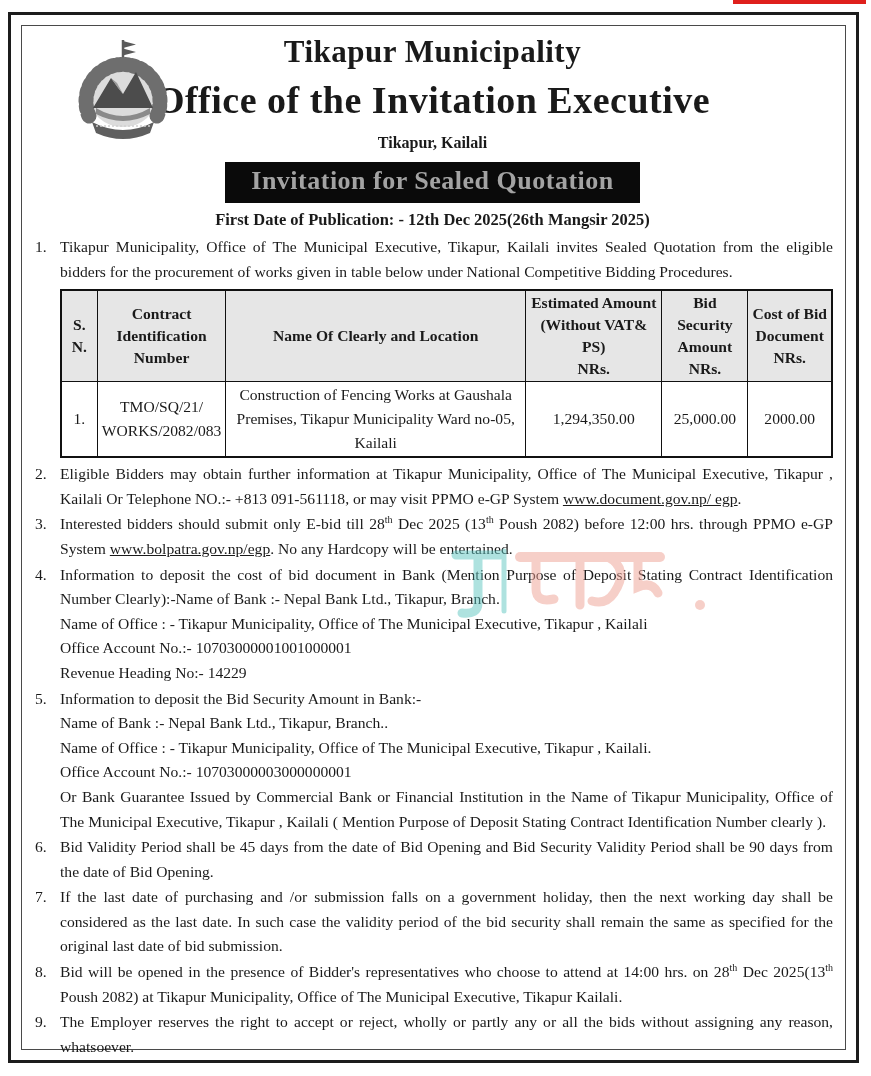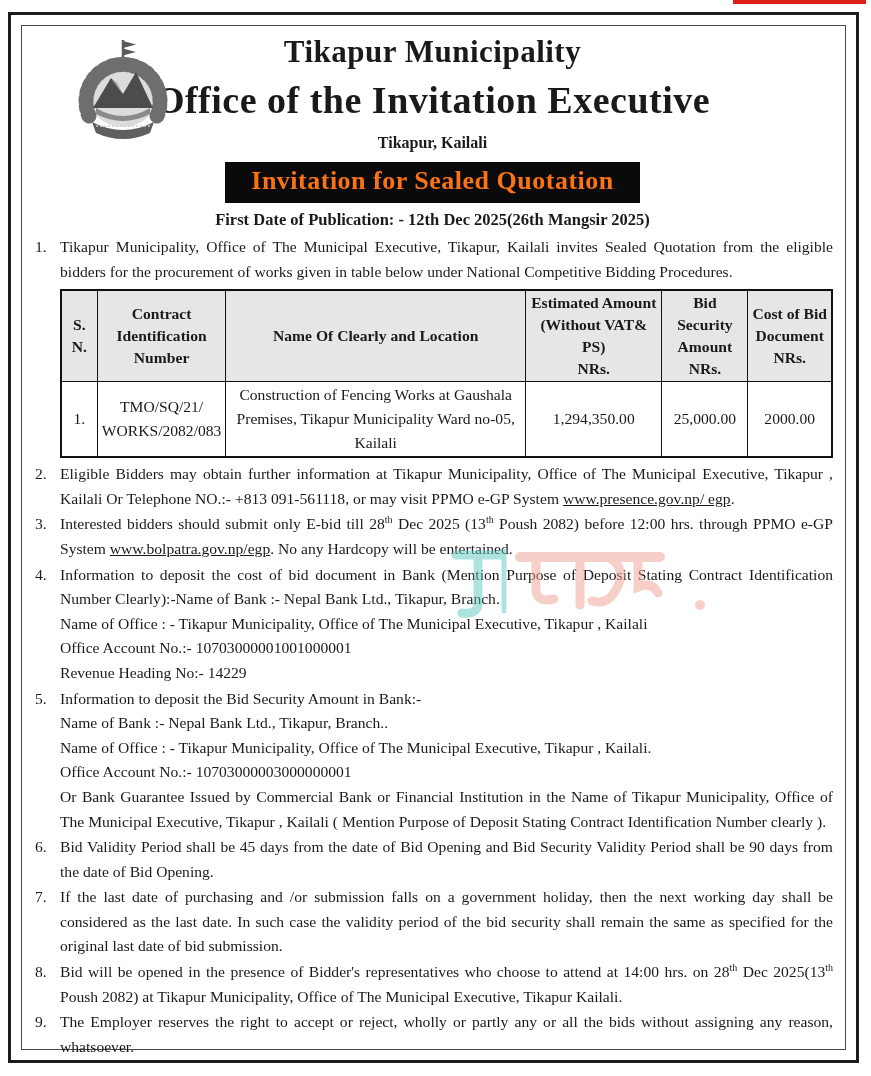--- a/index.html
+++ b/index.html
@@ -16,21 +16,21 @@
     border:1px solid #4a4a4a;width:100%;height:100%;box-sizing:border-box;
     position:relative;padding:6px 12px 0 10px;
   }
   .logo{position:absolute;left:50px;top:8px;width:102px;height:120px;}
   .hdr{text-align:center;}
   .hdr-title1{font-size:31px;font-weight:bold;margin-top:2px;letter-spacing:.5px;}
   .hdr-title2{font-size:38px;font-weight:bold;margin-top:8px;letter-spacing:.5px;}
   .hdr-loc{font-size:16px;font-weight:bold;margin-top:12px;}
   .hdr-prov{font-size:18px;font-weight:bold;margin-top:9px;}
   .banner-wrap{text-align:center;margin-top:10px;}
-  .banner{display:inline-block;background:#0a0a0a;color:#f97316;font-size:26px;
+  .banner{display:inline-block;background:#0a0a0a;color:#a3a3a3;font-size:26px;
     font-weight:bold;padding:4px 26px 7px;letter-spacing:.5px;}
   .pub{text-align:center;font-size:16.5px;font-weight:bold;margin-top:7px;}
   .item{display:flex;font-size:15.6px;line-height:24.6px;margin-top:1px;}
   .item .no{flex:0 0 28px;padding-left:3px;box-sizing:border-box;}
   .item .txt{flex:1;text-align:justify;}
   sup{font-size:10px;line-height:0;}
   .u{text-decoration:underline;}
   .qtable{border-collapse:collapse;margin:5px 0 4px 28px;border:2px solid #111;}
   .qtable th,.qtable td{border:1px solid #111;text-align:center;padding:1px 4px;box-sizing:border-box;}
   .qtable th{background:#e6e6e6;font-size:15.6px;line-height:22px;font-weight:bold;}
@@ -107,21 +107,21 @@
           <td>1,294,350.00</td>
           <td>25,000.00</td>
           <td>2000.00</td>
         </tr>
       </tbody>
     </table>
 
     <div>
   <div class="item">
     <span class="no">2.</span>
-    <div class="txt"><span>Eligible Bidders may obtain further information at Tikapur Municipality, Office of The Municipal Executive, Tikapur , Kailali Or Telephone NO.:- +813 091-561118, or may visit PPMO e-GP System </span><span class="u">www.presence.gov.np/ egp</span><span>.</span></div>
+    <div class="txt"><span>Eligible Bidders may obtain further information at Tikapur Municipality, Office of The Municipal Executive, Tikapur , Kailali Or Telephone NO.:- +813 091-561118, or may visit PPMO e-GP System </span><span class="u">www.document.gov.np/ egp</span><span>.</span></div>
   </div>
 
   <div class="item">
     <span class="no">3.</span>
     <div class="txt"><span>Interested bidders should submit only E-bid till 28</span><sup>th</sup><span> Dec 2025 (13</span><sup>th</sup><span> Poush 2082) before 12:00 hrs. through PPMO e-GP System </span><span class="u">www.bolpatra.gov.np/egp</span><span>. No any Hardcopy will be entertained.</span></div>
   </div>
 
   <div class="item">
     <span class="no">4.</span>
     <div class="txt"><span>Information to deposit the cost of bid document in Bank (Mention Purpose of Deposit Stating Contract Identification Number Clearly):-Name of Bank :- Nepal Bank Ltd., Tikapur, Branch.</span><br><span>Name of Office : - Tikapur Municipality, Office of The  Municipal  Executive, Tikapur ,  Kailali</span><br><span>Office Account No.:- 10703000001001000001</span><br><span>Revenue Heading No:- 14229</span></div>

